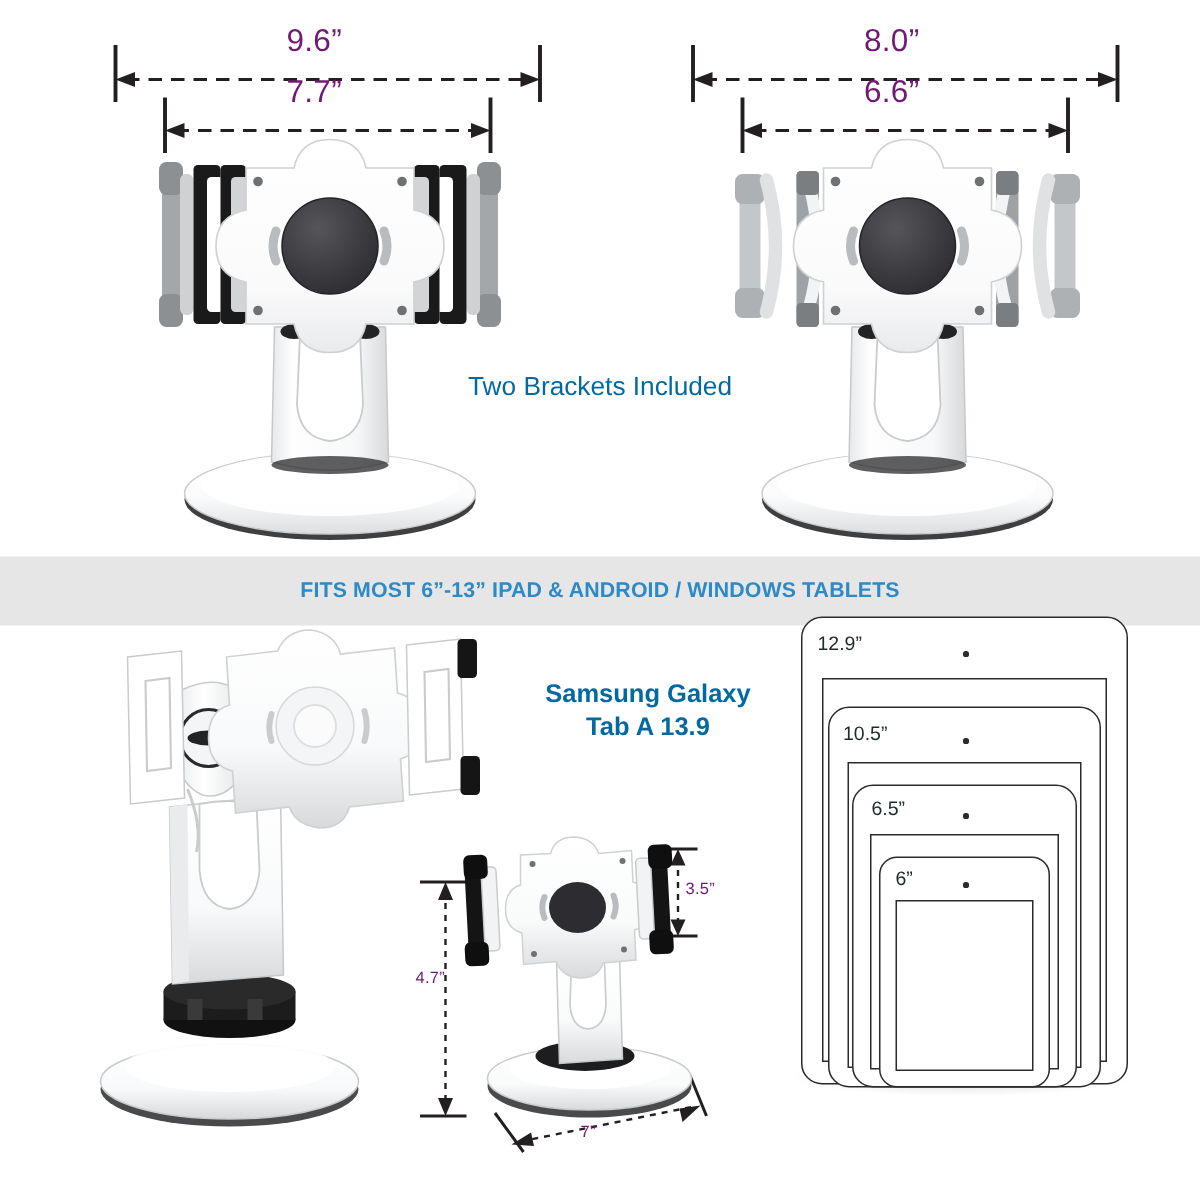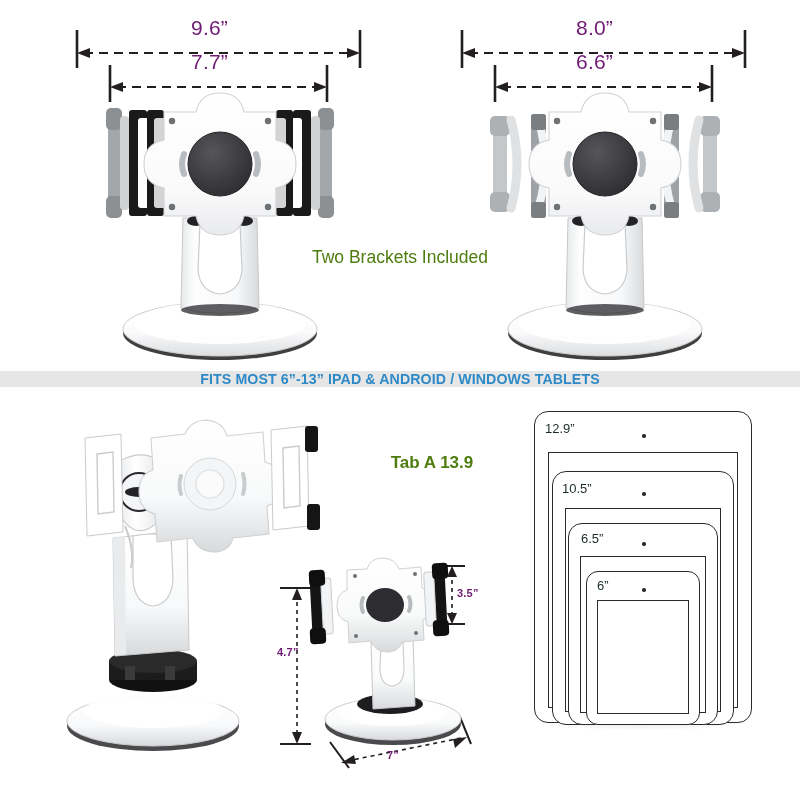--- a/index.html
+++ b/index.html
@@ -17,29 +17,29 @@
 
   
   .dimlabel{
     position:absolute;
     font-size:21px;
     font-weight:400;
     letter-spacing:.2px;
     color:#701a75;
     white-space:nowrap;
   }
-  .dimlabel.small{font-size:11px;font-weight:700;}
+  .dimlabel.small{font-size:11px;font-weight:400;}
 
   
   .note{
     position:absolute;
     text-align:center;
     font-size:17.5px;
     line-height:1.38;
-    color:#4d7c0f;
+    color:#0369a1;
     white-space:nowrap;
   }
   .note.bold{font-weight:700;font-size:17px;line-height:1.32;}
 
   
   .band{
     position:absolute;
     left:0;width:800px;
     background:#e6e6e6;
     display:flex;align-items:center;justify-content:center;
@@ -243,21 +243,21 @@
     </g>
   </svg>
 
   <div class="dimlabel" style="left:576px;top:16px;">8.0”</div>
   <div class="dimlabel" style="left:576px;top:50px;">6.6”</div>
 
   <div class="note" style="left:300px;top:245px;width:200px;">
     <div>Two Brackets Included</div>
   </div>
 
-  <div class="band" style="top:371px;height:16px;">
+  <div class="band" style="top:371px;height:46px;">
     <span class="band-text">FITS MOST 6”-13” IPAD &amp; ANDROID / WINDOWS TABLETS</span>
   </div>
 
   <svg class="abs" style="left:55px;top:408px;" width="300" height="380" viewBox="0 0 300 380">
     <defs>
       <linearGradient id="b2Grad" x1="0" y1="0" x2="0" y2="1">
         <stop offset="0%" stop-color="#ffffff"></stop>
         <stop offset="60%" stop-color="#f8f9fa"></stop>
         <stop offset="100%" stop-color="#d7d9db"></stop>
       </linearGradient>
@@ -312,20 +312,21 @@
 
     <g>
       <path d="M216,22 L252,18 L254,118 L218,122 Z" fill="#ffffff" stroke="#c9cbcd" stroke-width="1"></path>
       <path d="M228,40 L244,38 L245,98 L229,100 Z" fill="#ffffff" stroke="#c9cbcd" stroke-width="1.4"></path>
       <rect x="250" y="18" width="13" height="26" rx="3" fill="#151515"></rect>
       <rect x="252" y="96" width="13" height="26" rx="3" fill="#151515"></rect>
     </g>
   </svg>
 
   <div class="note bold" style="left:352px;top:452px;width:160px;">
+    <div>Samsung Galaxy</div>
     <div>Tab A 13.9</div>
   </div>
 
   <svg class="abs" style="left:275px;top:552px;" width="220" height="248" viewBox="0 0 220 248">
     <defs>
       <linearGradient id="b3Grad" x1="0" y1="0" x2="0" y2="1">
         <stop offset="0%" stop-color="#ffffff"></stop>
         <stop offset="60%" stop-color="#f9fafa"></stop>
         <stop offset="100%" stop-color="#d8dadc"></stop>
       </linearGradient>

